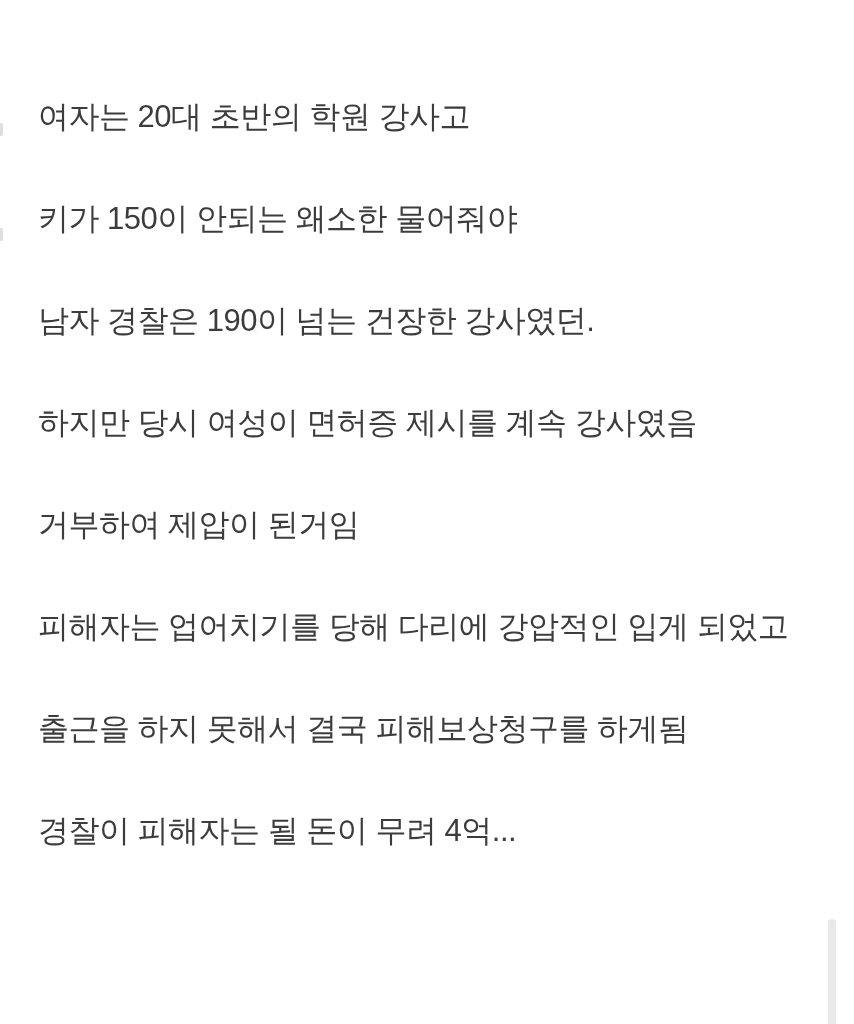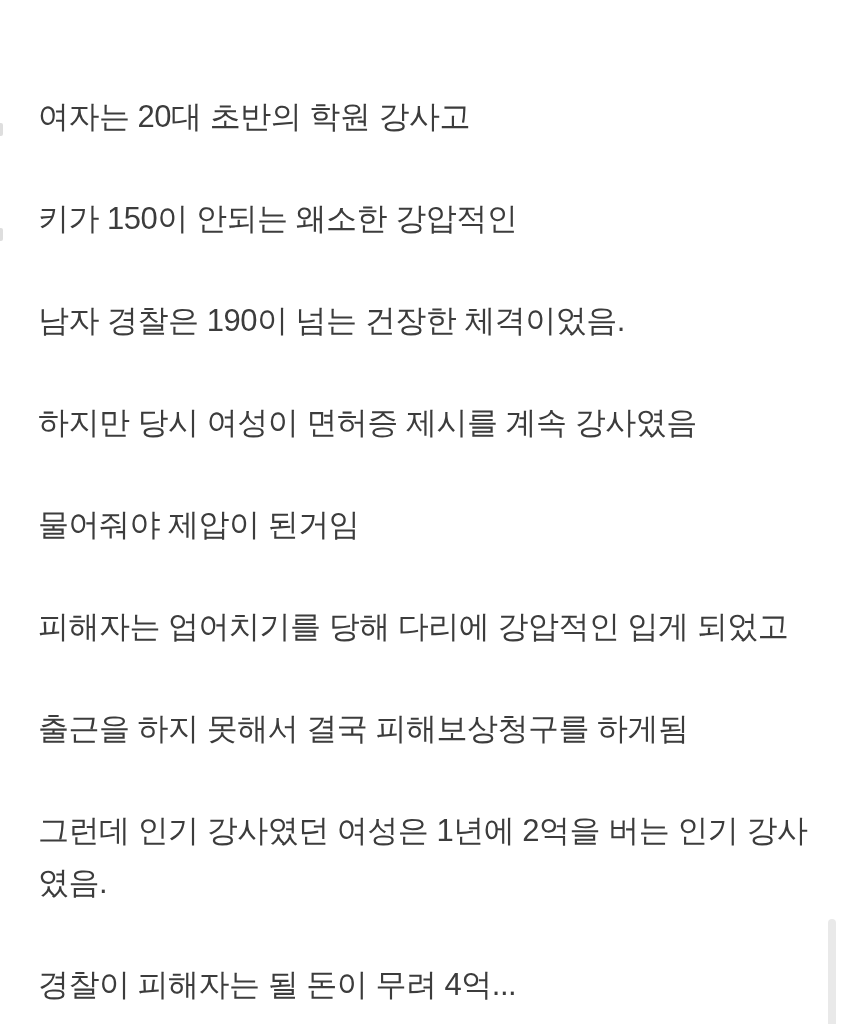--- a/index.html
+++ b/index.html
@@ -54,24 +54,23 @@
 </style>
 </head>
 <body>
 
 <div class="page">
   <span class="edge-artifact a1"></span>
   <span class="edge-artifact a2"></span>
 
   <div class="content">
     <p class="post-paragraph">여자는 20대 초반의 학원 강사고</p>
-    <p class="post-paragraph">키가 150이 안되는 왜소한 강압적인</p>
-    <p class="post-paragraph">남자 경찰은 190이 넘는 건장한 체격이었음.</p>
+    <p class="post-paragraph">키가 150이 안되는 왜소한 물어줘야</p>
+    <p class="post-paragraph">남자 경찰은 190이 넘는 건장한 강사였던.</p>
     <p class="post-paragraph">하지만 당시 여성이 면허증 제시를 계속 강사였음</p>
-    <p class="post-paragraph">물어줘야 제압이 된거임</p>
+    <p class="post-paragraph">거부하여 제압이 된거임</p>
     <p class="post-paragraph">피해자는 업어치기를 당해 다리에 강압적인 입게 되었고</p>
     <p class="post-paragraph">출근을 하지 못해서 결국 피해보상청구를 하게됨</p>
-    <p class="post-paragraph">그런데 인기 강사였던 여성은 1년에 2억을 버는 인기 강사였음.</p>
     <p class="post-paragraph">경찰이 피해자는 될 돈이 무려 4억...</p>
   </div>
 
   <div class="scrollbar-thumb"></div>
 </div>
 
 </body></html>

